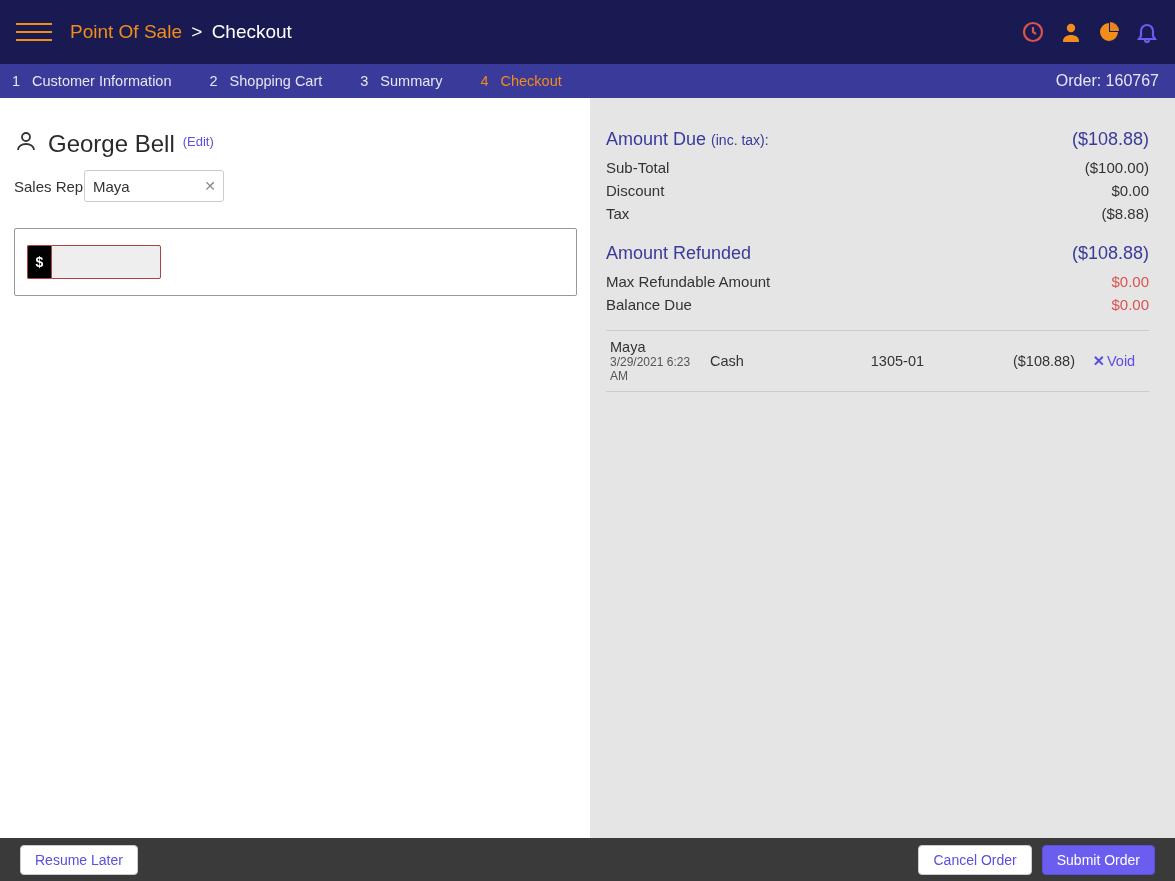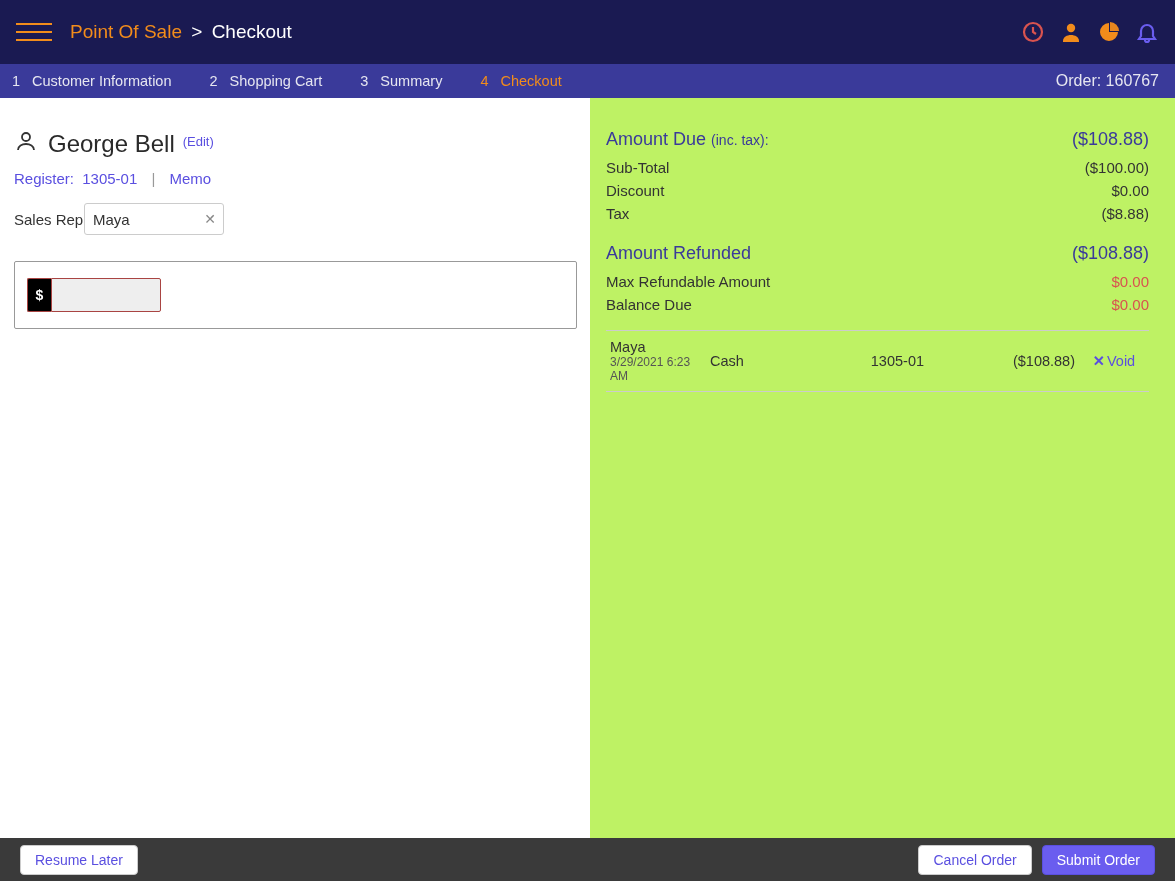--- a/index.html
+++ b/index.html
@@ -28,21 +28,21 @@
   .step.active { color: #f28c1b; }
   .order-no { margin-left: auto; margin-right: 4px; font-size: 16px; }
 
   .body {
     display: flex; height: 740px; position: relative;
   }
   .left {
     width: 590px; padding: 26px 14px 0 14px; background: #fff;
   }
   .right {
-    flex: 1; background: #bef264; padding: 28px 26px 5px 16px; border-left: 0;
+    flex: 1; background: #e5e5e5; padding: 28px 26px 5px 16px; border-left: 0;
     display: flex; flex-direction: column;
   }
 
   .cust-row { display: flex; align-items: center; margin-bottom: 12px; }
   .cust-row svg { width: 24px; height: 24px; margin-right: 10px; }
   .cust-name { font-size: 24px; font-weight: 500; color: #2a2a2a; margin-top: 6px; }
   .edit-link { font-size: 13px; color: #5a4fe0; margin-left: 8px; cursor: pointer; }
 
   .reg-row { font-size: 15px; color: #5a4fe0; margin-bottom: 16px; }
   .reg-row .lbl { margin-right: 4px; }
@@ -162,26 +162,20 @@
 
 <div class="body">
   <div class="left">
     <div class="cust-row">
       <svg viewBox="0 0 24 24" fill="none" stroke="#333" stroke-width="1.8">
           <circle cx="12" cy="8" r="4"></circle>
           <path d="M4 21c0-4 4-6 8-6s8 2 8 6"></path>
         </svg>
       <span class="cust-name">George Bell</span>
       <span class="edit-link">(Edit)</span>
-    </div>
-    <div class="reg-row">
-      <span class="lbl">Register:</span>
-      <a>1305-01</a>
-      <span class="divider">|</span>
-      <a>Memo</a>
     </div>
     <div class="sales-row">
       <span class="lbl">Sales Rep</span>
       <div class="select-box">
         <input type="text" value="Maya" style="">
         <span class="x">✕</span>
       </div>
     </div>
     <div class="pay-box">
       <div class="amount-wrap">

